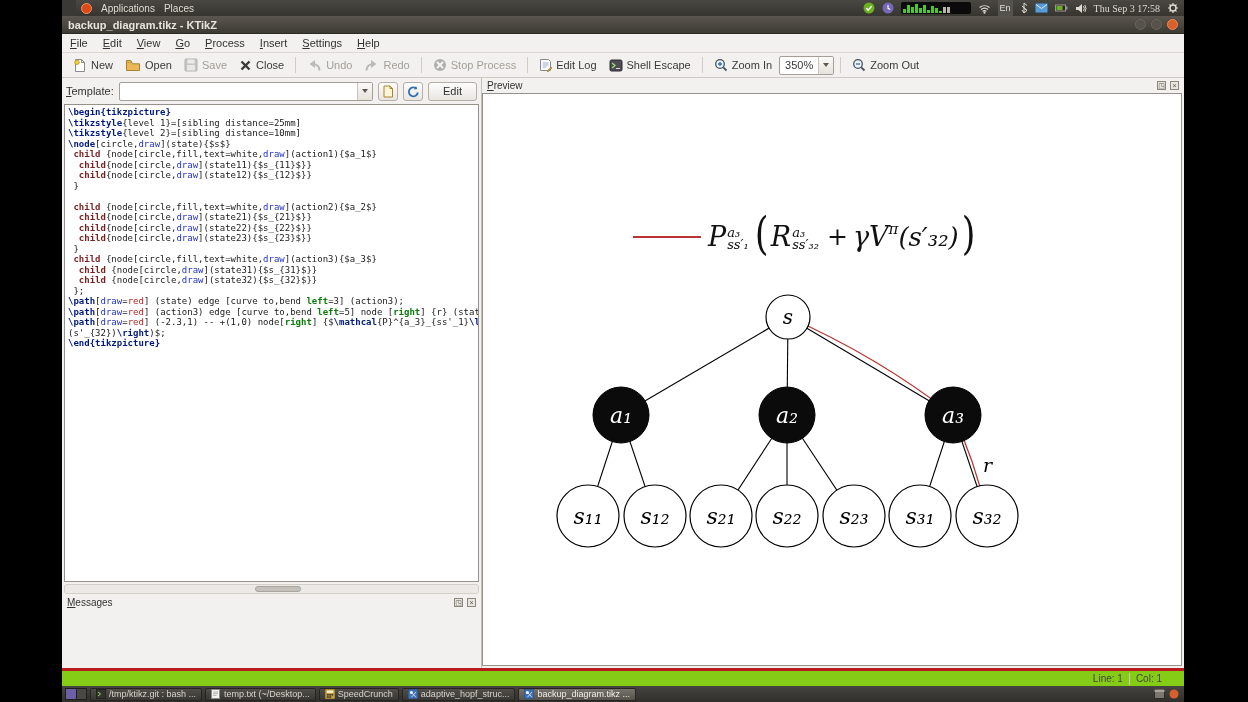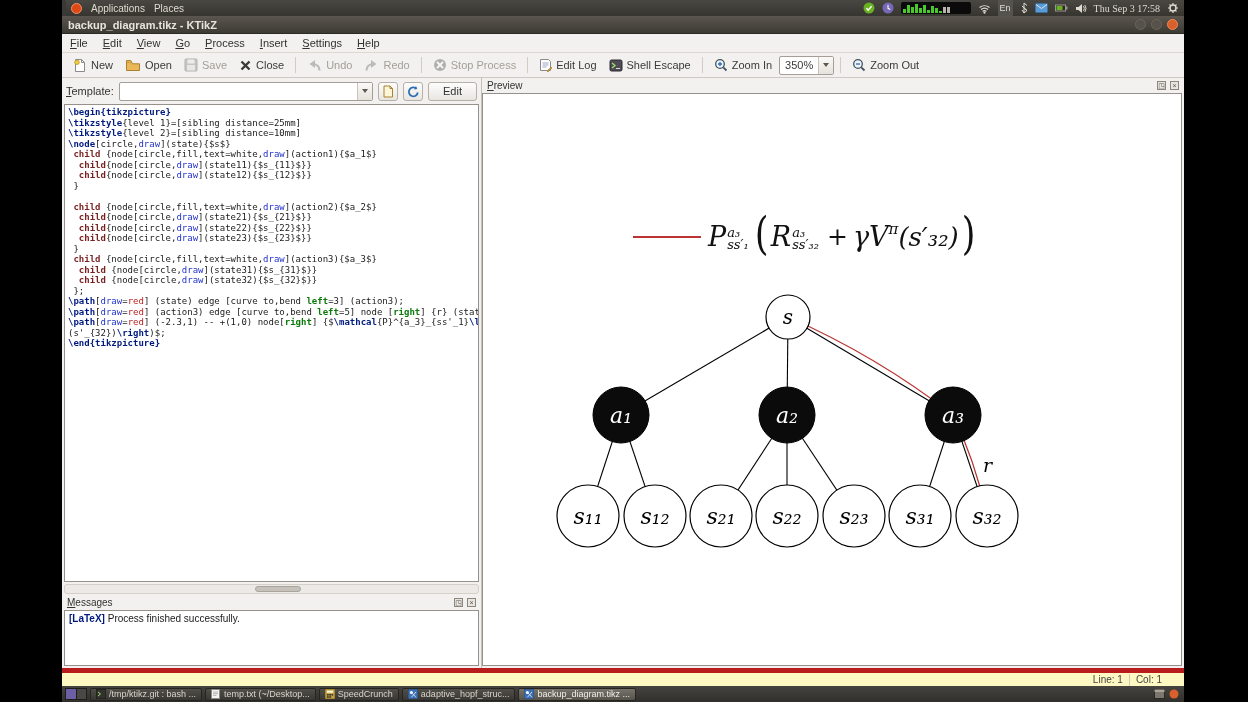--- a/index.html
+++ b/index.html
@@ -1,21 +1,21 @@
 <!DOCTYPE html>
 <html style="--red: #bb3333; --action: #0b0b0b;"><head>
 <meta charset="utf-8">
 <style>
   * { margin:0; padding:0; box-sizing:border-box; }
   body { background:#000; font-family:"Liberation Sans", sans-serif; }
   .screen { position:relative; width:1248px; height:702px; background:#000; overflow:hidden; }
   .desktop { position:absolute; left:62px; top:0; width:1122px; height:702px; background:#3a3935; }
 
   
-  .gnome-panel { position:absolute; top:0; left:4px; right:0; height:16px;
+  .gnome-panel { position:absolute; top:0; left:14px; right:0; height:16px;
     background:linear-gradient(#494742,#36352f); color:#dfdbd2; font-size:10px;
     display:flex; align-items:center; padding:0 5px; gap:10px; }
   .panel-left { display:flex; align-items:center; gap:9px; }
   .panel-right { margin-left:auto; display:flex; align-items:center; gap:7px; }
   .ubuntu-logo { width:11px; height:11px; border-radius:50%; background:#dd4814;
     border:1px solid #f2926c; }
   .panel-item { cursor:default; }
   .tray-ico { display:inline-flex; align-items:center; }
   .kb-layout { background:#55534d; border-radius:2px; padding:4px 2px; font-size:9px; }
   .eq-box { width:70px; height:12px; background:#0b0b0b; border-radius:2px;
@@ -99,21 +99,21 @@
     font-family:"DejaVu Serif", serif; color:#111; }
   .fline { width:68px; height:2px; background:var(--red,#bb3333); margin-right:7px; }
   .fP { font-style:italic; font-size:27px; }
   .stack { display:inline-flex; flex-direction:column; font-size:13px; line-height:12px;
     font-style:italic; margin:0 3px 0 1px; transform:translateY(2px); }
   .paren { font-size:44px; font-weight:300; transform:scaleX(.8); line-height:0; margin:0 1px; padding-bottom:6px; }
   .fmid { font-size:25px; margin:0 5px; }
   .fsup { font-size:15px; font-style:italic; transform:translateY(-8px); }
   .ftail { font-size:26px; font-style:italic; }
 
-  .statusbar { height:18px; background:#fef9c3; border-top:5px solid #b91c1c;
+  .statusbar { height:18px; background:#84cc16; border-top:3px solid #b91c1c;
     display:flex; align-items:center; justify-content:flex-end; font-size:10px;
     color:#444; padding:0 22px 0 8px; gap:6px; }
   .sb-sep { width:1px; height:12px; background:#cfc9c2; }
 
   
   .taskbar { position:absolute; bottom:0; left:0; right:0; height:16px;
     background:linear-gradient(#454440,#302f2b); display:flex; align-items:center;
     padding:0 3px; gap:3px; }
   .ws-switcher { width:22px; height:12px; border:1px solid #1f1e1b; display:flex; }
   .ws-cell { flex:1; background:#6b5fa5; }
@@ -377,23 +377,20 @@
             <span class="hthumb"></span>
           </div>
 
           <div class="messages">
             <div class="pane-header">
               <span class="ph-label">Messages</span>
               <span class="ph-icons">
                 <span class="ph-ico">◳</span>
                 <span class="ph-ico">×</span>
               </span>
-            </div>
-            <div class="msg-body">
-              <span class="msg-tag">[LaTeX]</span><span> Process finished successfully.</span>
             </div>
           </div>
         </div>
 
         <div class="right-pane">
           <div class="pane-header">
             <span class="ph-label">Preview</span>
             <span class="ph-icons">
               <span class="ph-ico">◳</span>
               <span class="ph-ico">×</span>

